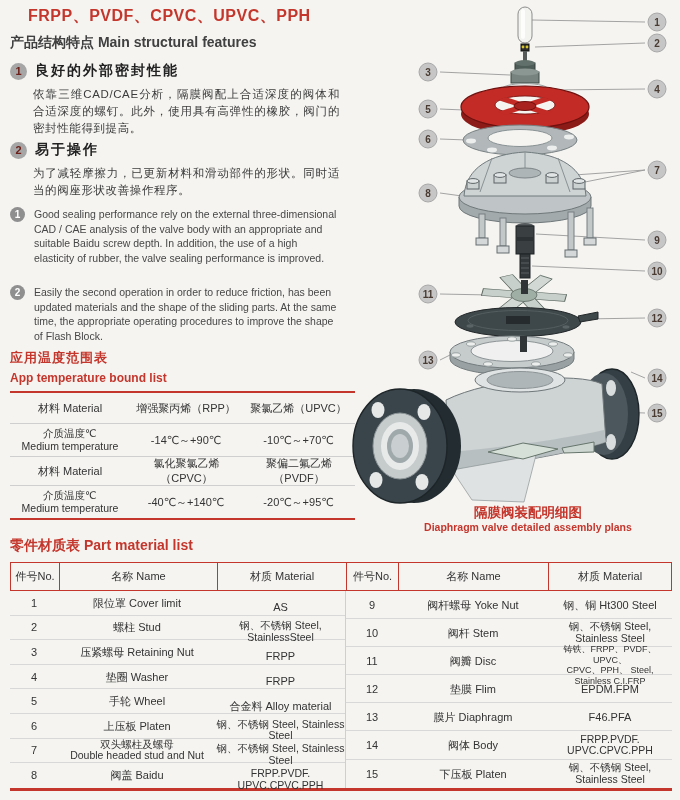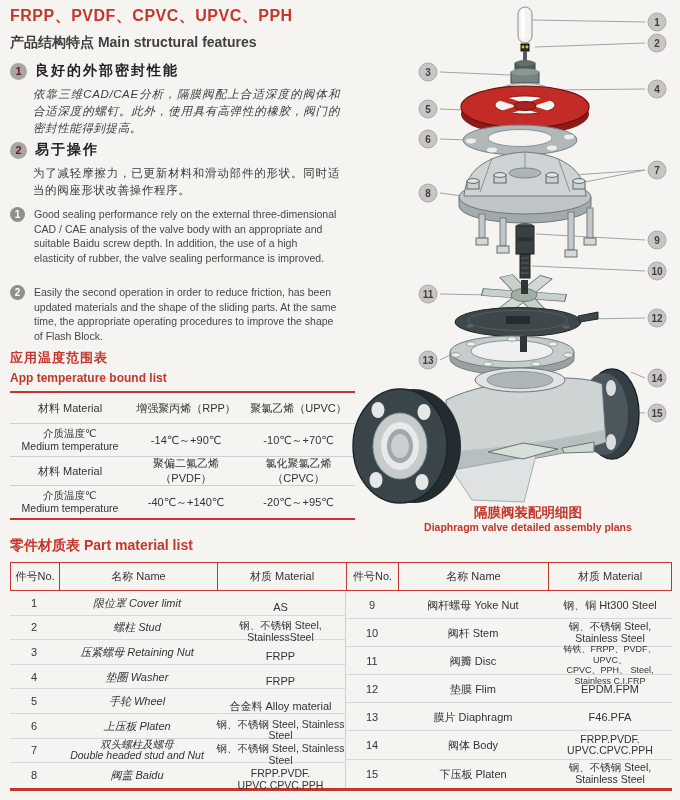--- a/index.html
+++ b/index.html
@@ -4,21 +4,21 @@
 <style>
   html,body{margin:0;padding:0;}
   body{
     width:680px;height:800px;position:relative;overflow:hidden;
     background:#f5f4f1;
     font-family:"Liberation Sans","DejaVu Sans",sans-serif;
     color:#3a3a3a;
   }
   .abs{position:absolute;}
   
-  .main-title{left:10px;top:6px;font-size:16px;font-weight:bold;color:#c4362c;letter-spacing:.5px;}
+  .main-title{left:28px;top:6px;font-size:16px;font-weight:bold;color:#c4362c;letter-spacing:.5px;}
   .section-title{left:10px;top:34px;font-size:14px;font-weight:bold;color:#404040;}
   
   .feat-head{display:flex;align-items:center;gap:8px;}
   .num-circle{
     width:17px;height:17px;border-radius:50%;background:#a6a6a6;
     color:#6d2019;font-size:11px;font-weight:bold;
     display:flex;align-items:center;justify-content:center;flex:0 0 auto;
   }
   .num-circle.en{width:15px;height:15px;background:#8f8f8f;color:#ffffff;font-size:10px;}
   .feat-title{font-size:14px;font-weight:bold;color:#222;letter-spacing:2px;}
@@ -46,39 +46,39 @@
   .ph-cell:first-child{border-left:none;}
   .parts-body{display:flex;border-bottom:3px solid #c4362c;box-sizing:border-box;}
   .pcol{display:flex;flex-direction:column;}
   .pcol.left{width:335px;}
   .pcol.right{width:327px;border-left:1px solid #cfcfcf;box-sizing:border-box;}
   .prow{display:flex;align-items:center;border-bottom:1px solid #d8d8d8;box-sizing:border-box;}
   .pcol.left .prow{height:24.6px;}
   .pcol.right .prow{height:28.1px;}
   .prow:last-child{border-bottom:none;}
   .pcell{font-size:11px;color:#333;text-align:center;line-height:12px;}
-  .pc-no-l{width:48px;}  .pc-name-l{width:158px;font-style:italic;} .pc-mat-l{width:129px;margin-top:9px;}
+  .pc-no-l{width:48px;}  .pc-name-l{width:158px;} .pc-mat-l{width:129px;margin-top:9px;}
   .pc-no-r{width:52px;}  .pc-name-r{width:150px;} .pc-mat-r{width:124px;}
   .tiny{font-size:9px;line-height:10.5px;margin-top:9px;}
   .small2{font-size:10.5px;line-height:11.5px;}
   
   .diagram{left:340px;top:0;width:340px;height:540px;}
 </style>
 </head>
 <body>
 
 <div class="abs main-title">FRPP、PVDF、CPVC、UPVC、PPH</div>
 <div class="abs section-title">产品结构特点 Main structural features</div>
 
 <div class="abs" style="left:10px;top:62px;width:330px;">
   <div class="feat-head">
     <div class="num-circle">1</div>
     <div class="feat-title">良好的外部密封性能</div>
   </div>
-  <div class="feat-body" style="margin:6px 0 0 23px;width:307px;font-style:italic;">依靠三维CAD/CAE分析，隔膜阀配上合适深度的阀体和合适深度的螺钉。此外，使用具有高弹性的橡胶，阀门的密封性能得到提高。</div>
+  <div class="feat-body" style="margin:6px 0 0 23px;width:307px;">依靠三维CAD/CAE分析，隔膜阀配上合适深度的阀体和合适深度的螺钉。此外，使用具有高弹性的橡胶，阀门的密封性能得到提高。</div>
 </div>
 
 <div class="abs" style="left:10px;top:141px;width:330px;">
   <div class="feat-head">
     <div class="num-circle">2</div>
     <div class="feat-title">易于操作</div>
   </div>
   <div class="feat-body" style="margin:6px 0 0 23px;width:307px;">为了减轻摩擦力，已更新材料和滑动部件的形状。同时适当的阀座形状改善操作程序。</div>
 </div>
 
@@ -102,22 +102,22 @@
     <div class="temp-cell temp-c2">聚氯乙烯（UPVC）</div>
   </div>
   <div class="temp-row" style="height:32px;">
     <div class="temp-cell temp-c0 pre temp-label2">介质温度℃
 Medium temperature</div>
     <div class="temp-cell temp-c1">-14℃～+90℃</div>
     <div class="temp-cell temp-c2">-10℃～+70℃</div>
   </div>
   <div class="temp-row" style="height:28px;">
     <div class="temp-cell temp-c0">材料 Material</div>
+    <div class="temp-cell temp-c2">氯化聚氯乙烯（CPVC）</div>
     <div class="temp-cell temp-c1">聚偏二氟乙烯（PVDF）</div>
-    <div class="temp-cell temp-c2">氯化聚氯乙烯（CPVC）</div>
   </div>
   <div class="temp-row" style="height:32px;">
     <div class="temp-cell temp-c0 pre temp-label2">介质温度℃
 Medium temperature</div>
     <div class="temp-cell temp-c1">-40℃～+140℃</div>
     <div class="temp-cell temp-c2">-20℃～+95℃</div>
   </div>
 </div>
 
 <div class="abs parts-title">零件材质表 Part material list</div>

